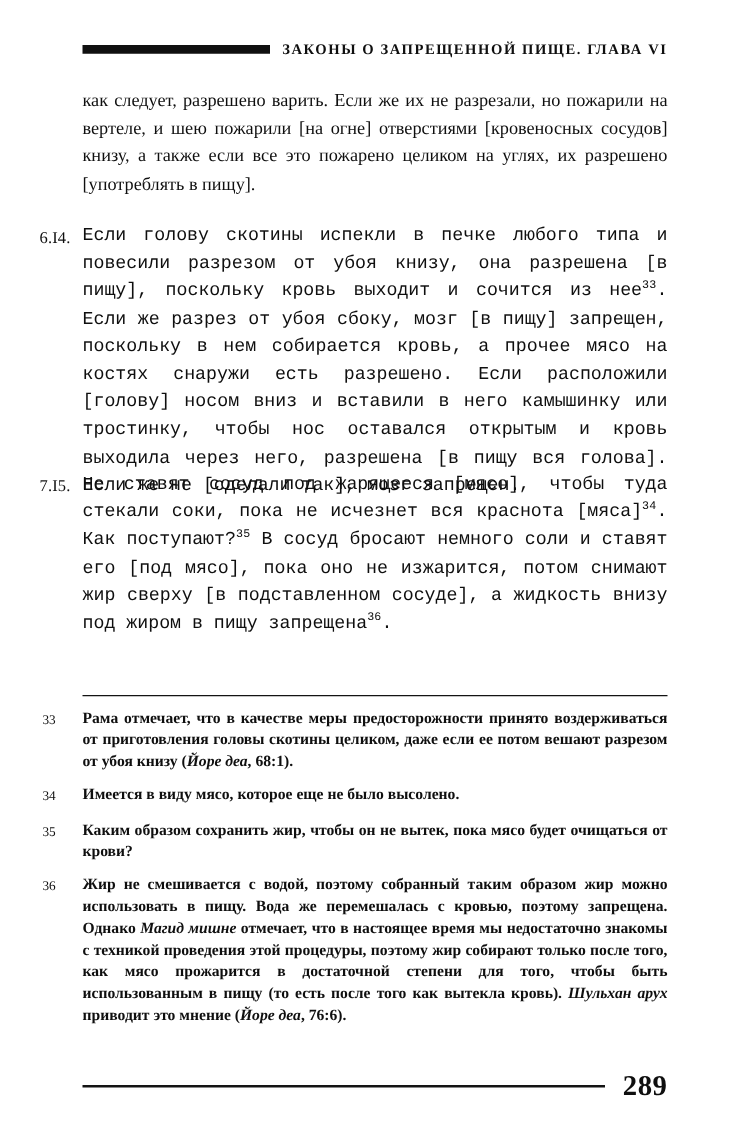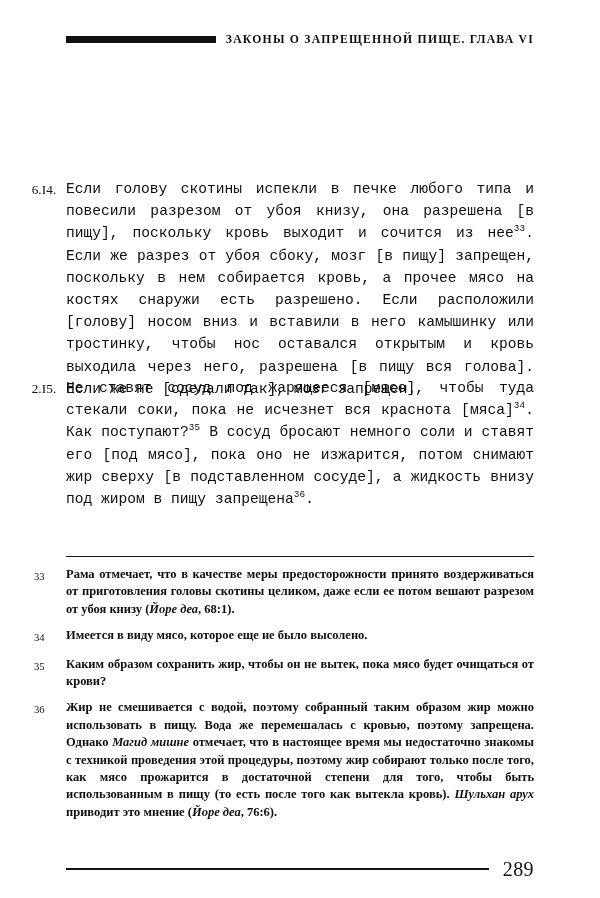--- a/index.html
+++ b/index.html
@@ -149,43 +149,44 @@
     justify-content: flex-end;
   }
   .folio-rule {
     flex: 1 1 auto;
     height: 1.6px;
     background: #131313;
     margin-right: 14px;
   }
   .folio-num {
     flex: 0 0 auto;
-    font-size: 20px;
-    font-weight: 400;
+    font-size: 23px;
+    font-weight: 700;
     letter-spacing: 0.4px;
   }
 </style>
 </head>
 <body>
 
 <div class="page">
 
   <div class="running-head">
     <div class="head-rule"></div>
     <div class="head-text">ЗАКОНЫ О ЗАПРЕЩЕННОЙ ПИЩЕ. ГЛАВА VI</div>
   </div>
 
+  <div class="body-block intro">как следует, разрешено варить. Если же их не разрезали, но пожарили на вертеле, и шею пожарили [на огне] отверстиями [кровеносных сосудов] книзу, а также если все это пожарено целиком на углях, их разрешено [употреблять в пищу].</div>
 
   <div class="numbered sec-614">
     <div class="sec-num">6.I4.</div>
     <div class="sec-body"><span>Если голову скотины испекли в печке любого типа и повесили разрезом от убоя книзу, она разрешена [в пищу], поскольку кровь выходит и сочится из нее</span><sup class="fn">33</sup><span>. Если же разрез от убоя сбоку, мозг [в пищу] запрещен, поскольку в нем собирается кровь, а прочее мясо на костях снаружи есть разрешено. Если расположили [голову] носом вниз и вставили в него камышинку или тростинку, чтобы нос оставался открытым и кровь выходила через него, разрешена [в пищу вся голова]. Если же не [сделали так], мозг запрещен.</span></div>
   </div>
 
   <div class="numbered sec-615">
-    <div class="sec-num">2.I5.</div>
+    <div class="sec-num">7.I5.</div>
     <div class="sec-body"><span>Не ставят сосуд под жарящееся [мясо], чтобы туда стекали соки, пока не исчезнет вся краснота [мяса]</span><sup class="fn">34</sup><span>. Как поступают?</span><sup class="fn">35</sup><span> В сосуд бросают немного соли и ставят его [под мясо], пока оно не изжарится, потом снимают жир сверху [в подставленном сосуде], а жидкость внизу под жиром в пищу запрещена</span><sup class="fn">36</sup><span>.</span></div>
   </div>
 
   <div class="fn-rule"></div>
 
   <div class="footnotes">
     <div class="fn-item">
       <div class="fn-num">33</div>
       <div class="fn-text"><span>Рама отмечает, что в качестве меры предосторожности принято воздерживаться от приготовления головы скотины целиком, даже если ее потом вешают разрезом от убоя книзу (</span><i>Йоре деа</i><span>, 68:1).</span></div>
     </div>

